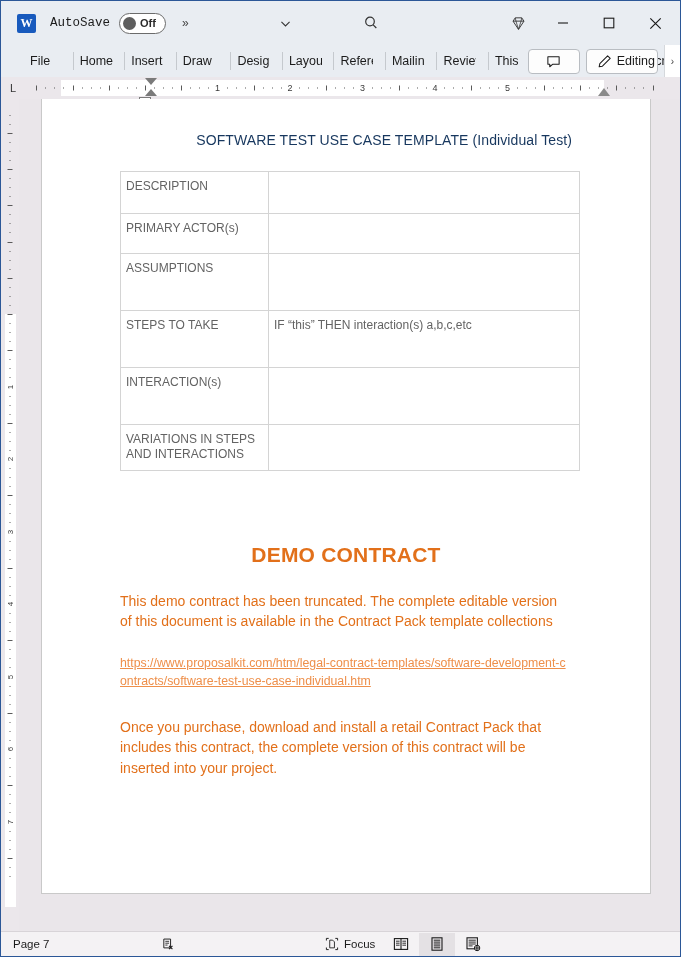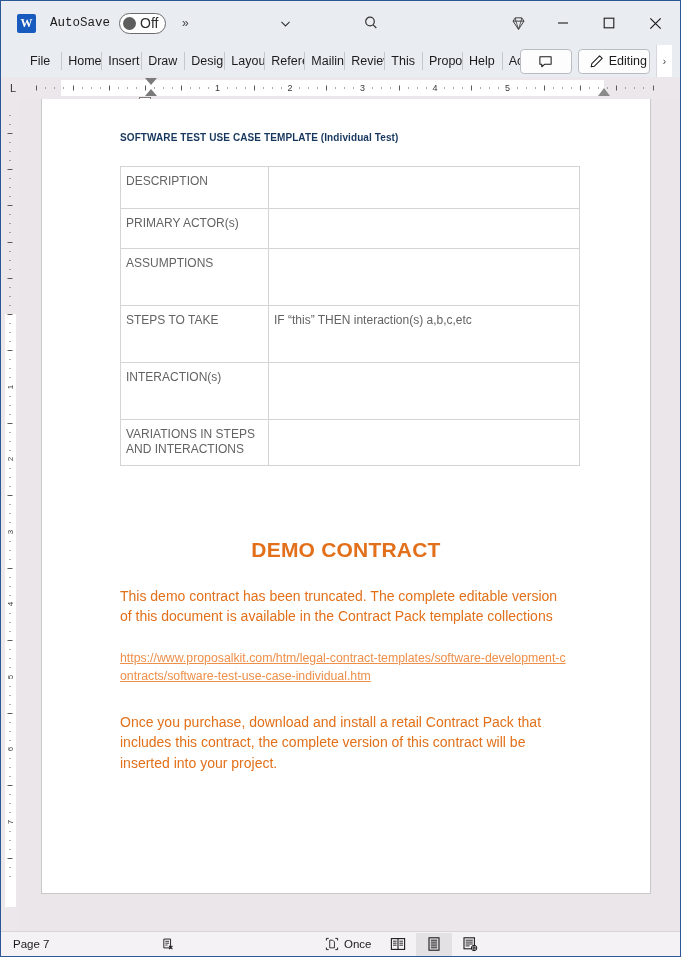--- a/index.html
+++ b/index.html
@@ -48,21 +48,21 @@
     border-radius: 11px;
     background: #ffffff;
     display: flex; align-items: center;
     padding: 0 3px;
     gap: 4px;
   }
   .toggle .knob {
     width: 13px; height: 13px; border-radius: 50%;
     background: #5e5e5e;
   }
-  .toggle .state { font-size: 14px; color: #2b2b2b; }
+  .toggle .state { font-size: 11px; color: #2b2b2b; font-weight: bold; }
   .chevrons {
     margin-left: 16px;
     font-size: 12px; color: #444;
     letter-spacing: -1px;
   }
   .tb-center {
     position: absolute;
     left: 262px; top: 0; height: 44px;
     display: flex; align-items: center; gap: 42px;
   }
@@ -83,40 +83,41 @@
   .win-btn.close { margin-right: 2px; }
 
   
   .ribbon {
     height: 32px;
     background: #e9edf2;
     display: flex; align-items: stretch;
     flex: 0 0 auto;
     position: relative;
     padding-left: 18px;
+    justify-content: space-between;
   }
   .tab {
     display: flex; align-items: center;
     padding: 0 7px;
     font-size: 12.5px;
     color: #1b1b1b;
     white-space: nowrap;
     overflow: hidden;
     position: relative;
     max-width: 40px;
   }
   .tab.file { max-width: none; padding: 0 11px; }
   .tab.wide { max-width: 44px; }
   .tab:not(.file)::before {
     content: "";
     position: absolute; left: 0; top: 7px; bottom: 7px;
     width: 1px; background: #c5c9ce;
   }
   .ribbon-right {
-    position: absolute; right: 8px; top: 0;
+    position: absolute; right: 0; top: 0;
     height: 32px; display: flex; align-items: center; gap: 6px;
     padding-right: 0;
   }
   .pill {
     height: 25px;
     border: 1px solid #b9bdc2;
     border-radius: 4px;
     background: #fdfdfd;
     display: flex; align-items: center; gap: 5px;
     padding: 0 10px;
@@ -243,23 +244,23 @@
     width: 610px; height: 795px;
     background: #ffffff;
     border: 1px solid #c9c9c9;
     border-top: none;
     box-shadow: 0 0 0 0 rgba(0,0,0,0);
   }
   .page-inner {
     padding: 33px 78px 0 78px;
   }
   .doc-title {
-    text-align: left;
-    font-size: 10px;
-    font-weight: bold;
+    text-align: right;
+    font-size: 14px;
+    font-weight: normal;
     color: #17375e;
     font-family: "Liberation Sans", sans-serif;
     margin-bottom: 23px;
     letter-spacing: 0.1px;
   }
   table.usecase {
     width: 460px;
     border-collapse: collapse;
     table-layout: fixed;
     margin-left: 0;
@@ -638,21 +639,21 @@
         <path d="M8.6 9.4l3.6 3.6M12.2 9.4l-3.6 3.6" stroke="#1b1b1b" stroke-width="1.2"></path>
       </svg>
     </div>
 
     <div class="sb-center">
       <div class="sb-focus">
         <svg width="14" height="14" viewBox="0 0 16 16">
           <path d="M1.6 4V1.6h2.6M11.8 1.6h2.6V4M14.4 12v2.4h-2.6M4.2 14.4H1.6V12" fill="none" stroke="#1b1b1b" stroke-width="1.1"></path>
           <path d="M5.4 3.6h3.4l2 2v6.8H5.4z" fill="none" stroke="#1b1b1b" stroke-width="1"></path>
         </svg>
-        <span>Once</span>
+        <span>Focus</span>
       </div>
 
       <div class="view-btn">
         <svg width="16" height="16" viewBox="0 0 16 16">
           <rect x="1.4" y="2.6" width="13.2" height="10.8" fill="none" stroke="#1b1b1b" stroke-width="1.1"></rect>
           <path d="M8 2.6v10.8" stroke="#1b1b1b" stroke-width="1.1"></path>
           <path d="M3 5.2h3.6M3 7.2h3.6M3 9.2h3.6M9.4 5.2H13M9.4 7.2H13M9.4 9.2H13" stroke="#1b1b1b" stroke-width="0.9"></path>
         </svg>
       </div>
       <div class="view-btn active">

